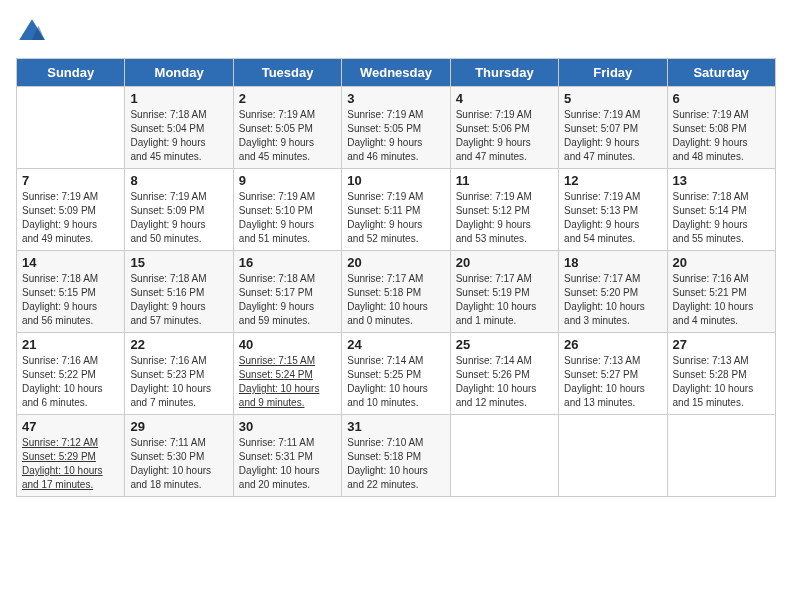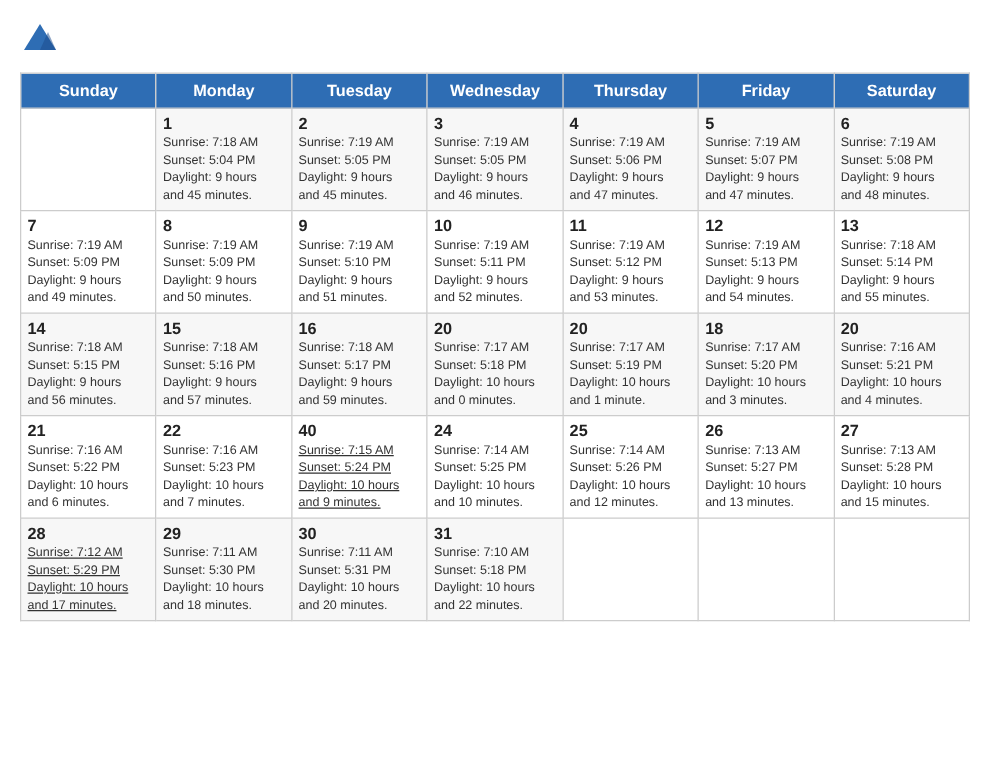--- a/index.html
+++ b/index.html
@@ -307,21 +307,21 @@
         <td>
           <div class="day-num">27</div>
           <div class="day-detail" style="white-space: pre-line;">Sunrise: 7:13 AM
 Sunset: 5:28 PM
 Daylight: 10 hours
 and 15 minutes.</div>
         </td>
       </tr>
       <tr>
         <td>
-          <div class="day-num">28</div>
+          <div class="day-num">47</div>
           <div class="day-detail" style="white-space: pre-line; text-decoration: underline;">Sunrise: 7:12 AM
 Sunset: 5:29 PM
 Daylight: 10 hours
 and 17 minutes.</div>
         </td>
         <td>
           <div class="day-num">29</div>
           <div class="day-detail" style="white-space: pre-line;">Sunrise: 7:11 AM
 Sunset: 5:30 PM
 Daylight: 10 hours

